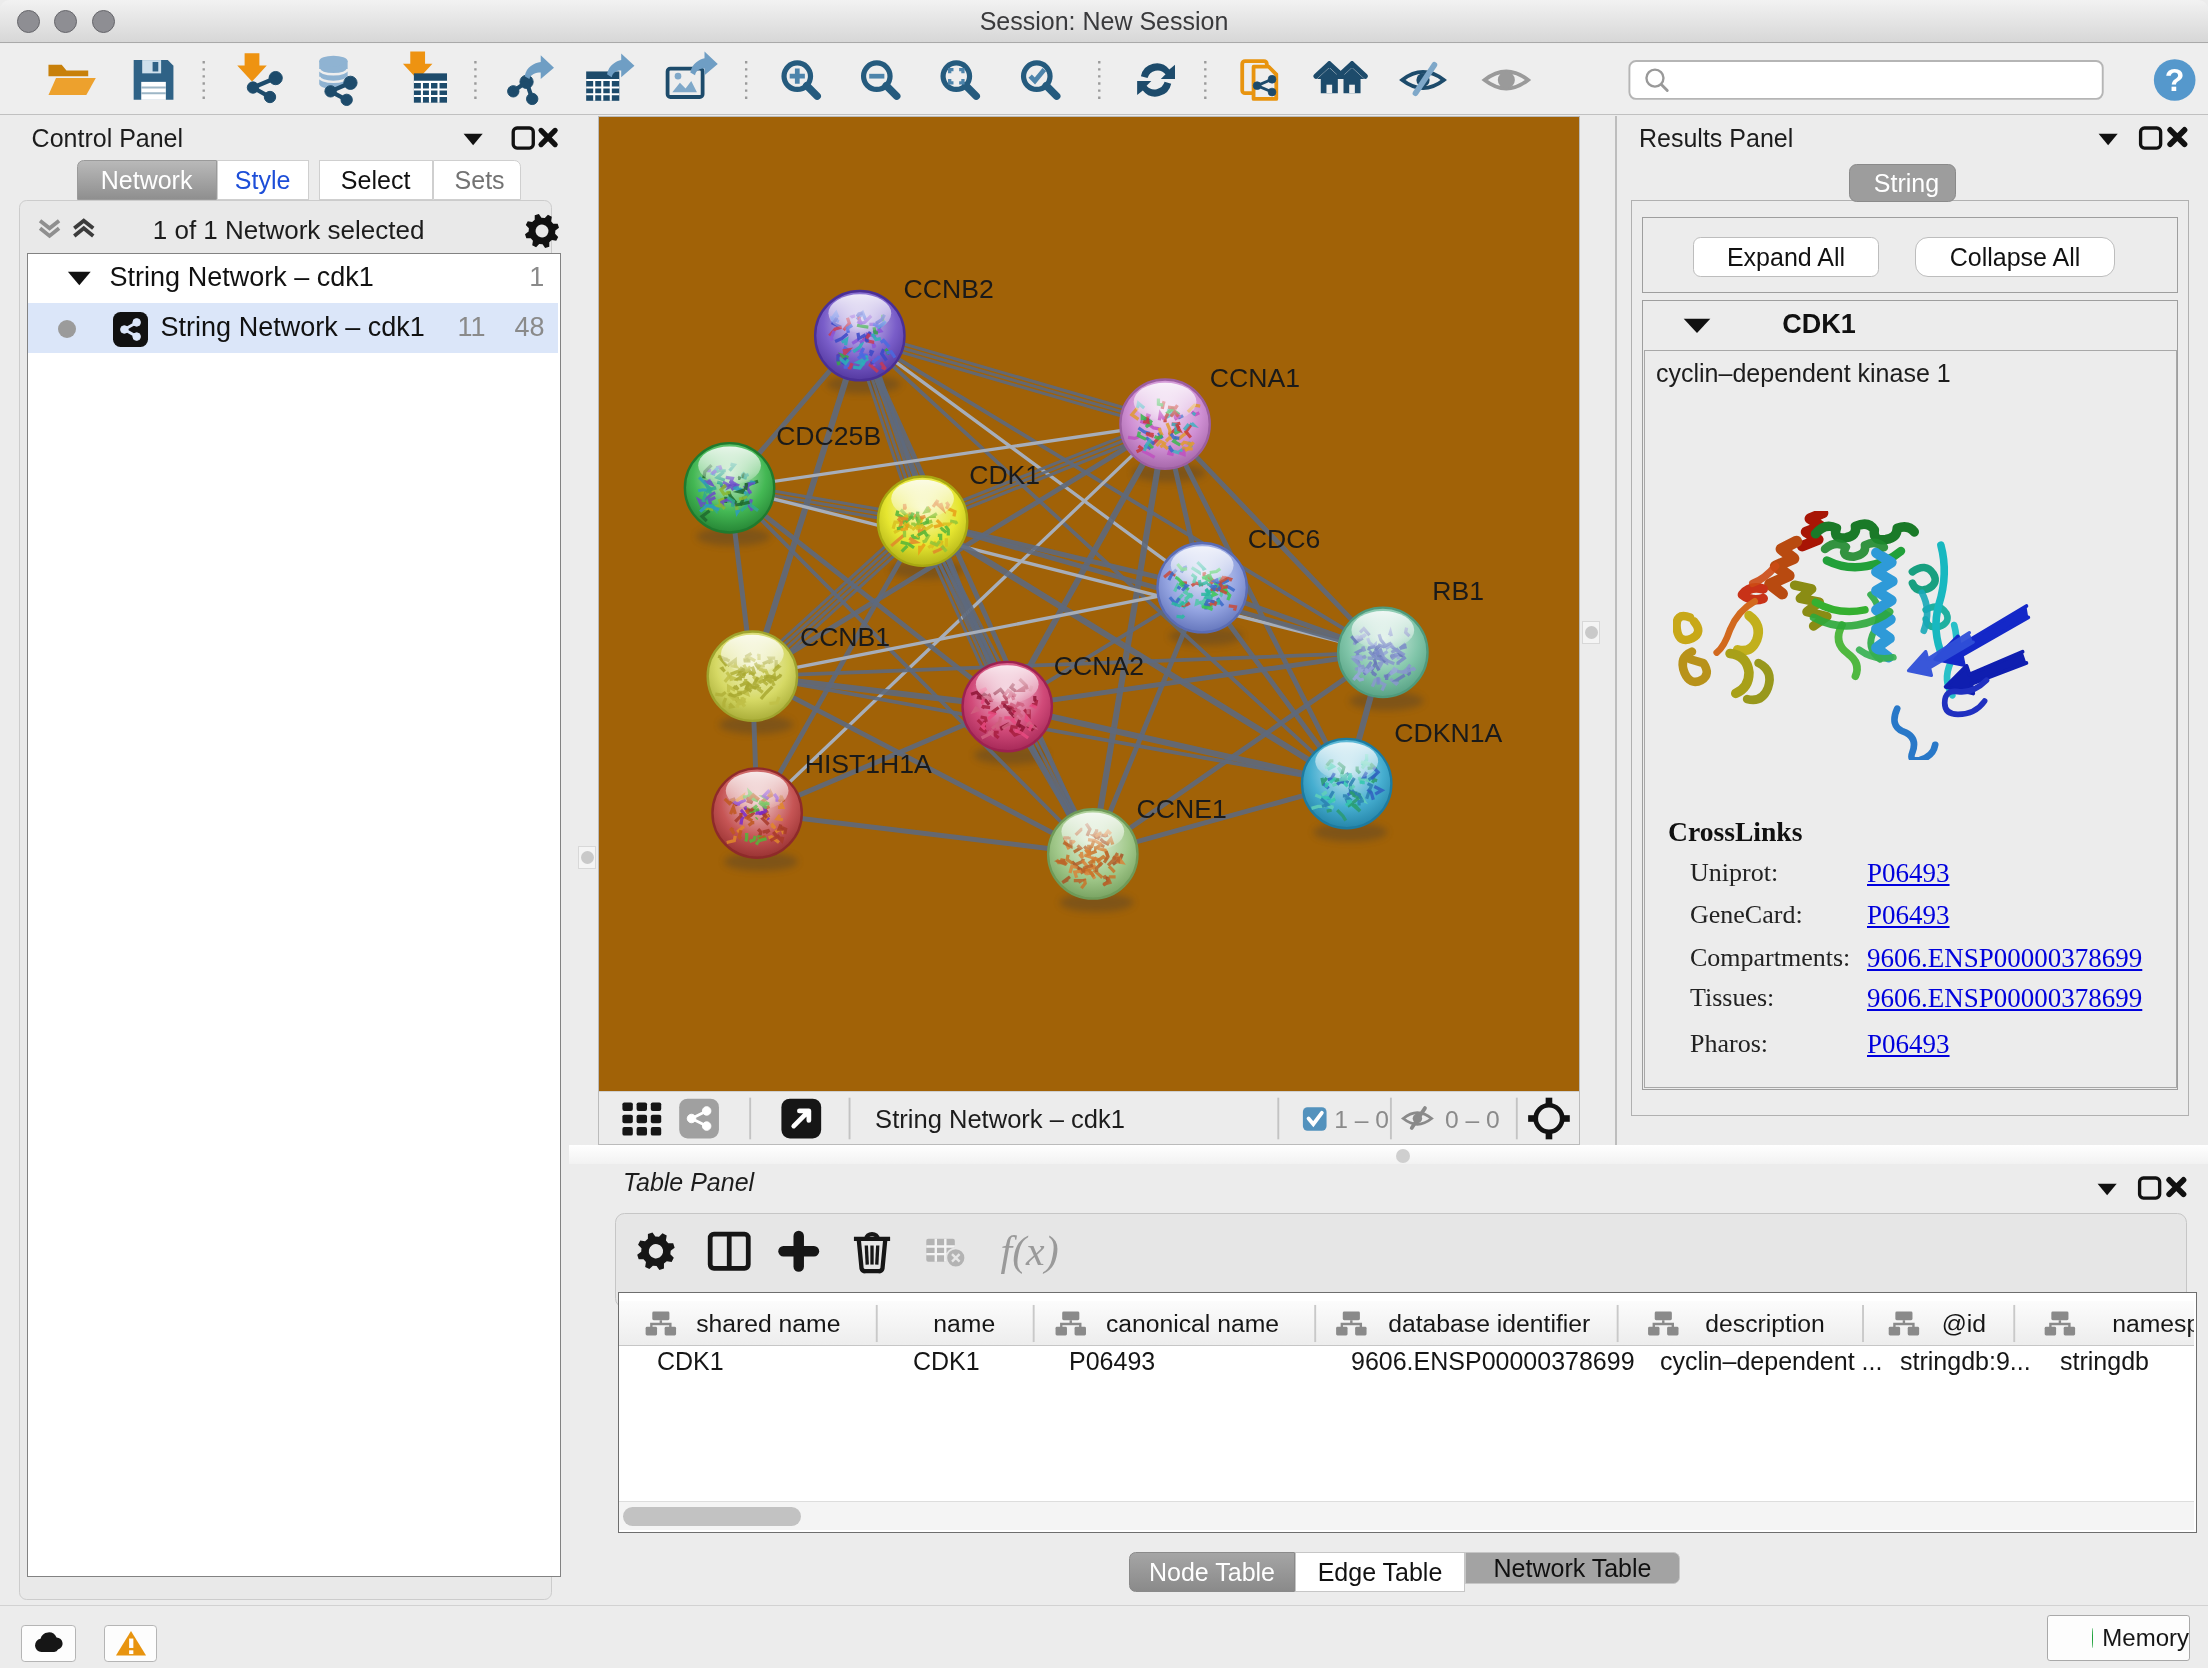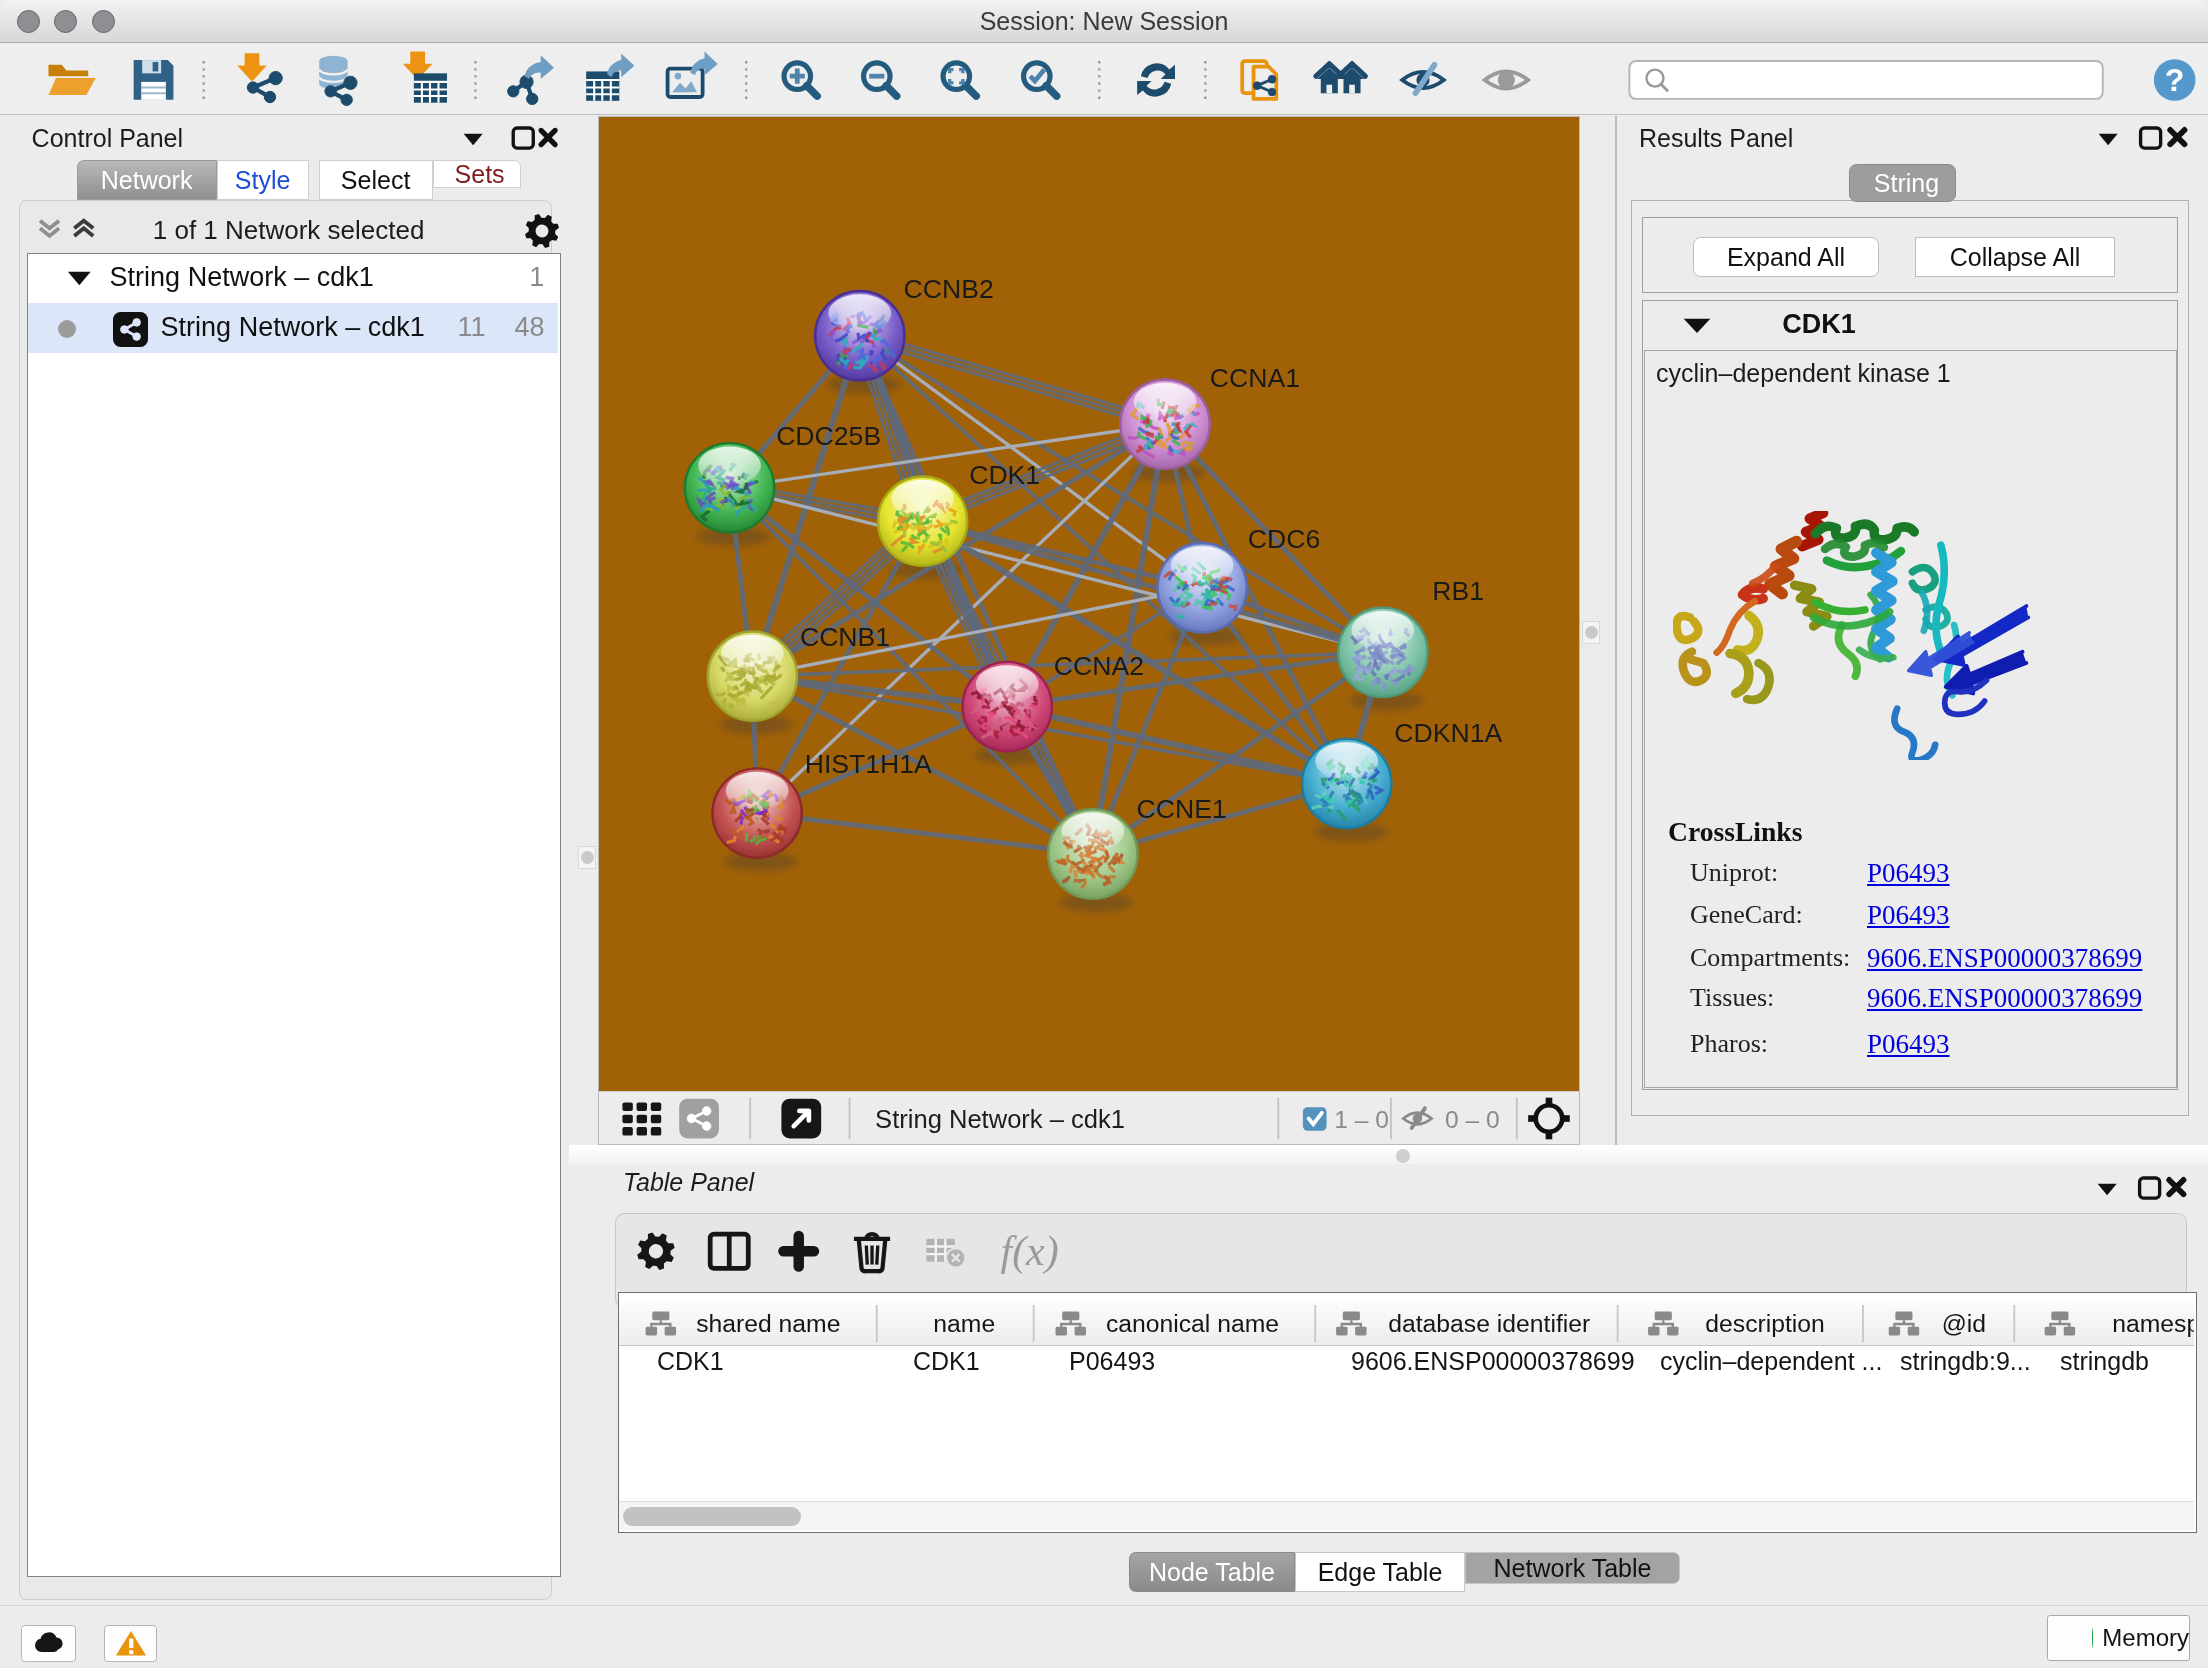--- a/index.html
+++ b/index.html
@@ -187,21 +187,21 @@
   <div class="abs" style="left:24px;top:7.6px;font-size:25px;color:#1c1c1c;">Control Panel</div>
   <svg class="abs" style="left:447px;top:9.5px;" width="105" height="25" viewBox="0 0 110 26">
     <path d="M9,8 L29,8 L19,20 Z" fill="#111"></path>
     <rect x="61" y="2" width="21" height="21" rx="4" fill="none" stroke="#111" stroke-width="3.5"></rect>
     <path d="M95,4 L111,20 M111,4 L95,20" stroke="#111" stroke-width="6" stroke-linecap="round" transform="scale(0.92) translate(3,1)"></path>
   </svg>
 
   <div class="abs" style="left:69px;top:44px;width:140px;height:40px;background:linear-gradient(#b9b9b9,#8f8f8f);border:1px solid #9a9a9a;border-radius:6.7px 0 0 0;color:#fff;font-size:25px;display:flex;align-items:center;justify-content:center;">Network</div>
   <div class="abs" style="left:209px;top:44px;width:92px;height:40px;background:#fff;border:1px solid #cfcfcf;color:#1d4ed8;font-size:25px;display:flex;align-items:center;justify-content:center;">Style</div>
   <div class="abs" style="left:311px;top:44px;width:114px;height:40px;background:#fff;border:1px solid #cfcfcf;color:#111;font-size:25px;display:flex;align-items:center;justify-content:center;">Select</div>
-  <div class="abs" style="left:425px;top:44px;width:88px;height:28px;background:#fff;border:1px solid #cfcfcf;border-radius:0 6.7px 0 0;color:#7f1d1d;font-size:25px;display:flex;align-items:center;justify-content:center;padding-left:6px;">Sets</div>
+  <div class="abs" style="left:425px;top:44px;width:88px;height:40px;background:#fff;border:1px solid #cfcfcf;border-radius:0 6.7px 0 0;color:#737373;font-size:25px;display:flex;align-items:center;justify-content:center;padding-left:6px;">Sets</div>
 
   <div class="abs" style="left:11.4px;top:84px;width:533px;height:1400px;background:#e9e9e9;border:1px solid #cccccc;border-radius:7.6px;"></div>
 
   <svg class="abs" style="left:28.5px;top:99px;" width="67" height="38" viewBox="0 0 70 40">
     <g stroke="#8f8f8f" stroke-width="4" fill="none">
       <path d="M4,12 L14,20 L24,12 M4,20 L14,28 L24,20" transform="translate(0,-6)"></path>
     </g>
     <g stroke="#3c3c3c" stroke-width="4" fill="none">
       <path d="M40,20 L50,12 L60,20 M40,28 L50,20 L60,28" transform="translate(0,-6)"></path>
     </g>
@@ -1189,21 +1189,21 @@
     <rect x="53" y="2" width="21" height="21" rx="4" fill="none" stroke="#111" stroke-width="3.5"></rect>
     <path d="M84,4 L99,19 M99,4 L84,19" stroke="#111" stroke-width="6" stroke-linecap="round"></path>
   </svg>
 
   <div class="abs" style="left:12.4px;top:84px;width:558px;height:916px;background:#ececec;border:1px solid #b0b0b0;"></div>
 
   <div class="abs" style="left:230px;top:48px;width:107px;height:38px;background:#9d9d9d;border:1px solid #8a8a8a;border-radius:7.6px;color:#fff;font-size:25px;display:flex;align-items:center;justify-content:center;padding-left:8px;">String</div>
 
   <div class="abs" style="left:23px;top:101px;width:536px;height:76px;background:#ececec;border:1px solid #9e9e9e;"></div>
   <div class="abs" style="left:74px;top:121px;width:186px;height:40px;background:#fff;border:1px solid #bdbdbd;border-radius:7.6px;font-size:25px;color:#111;display:flex;align-items:center;justify-content:center;">Expand All</div>
-  <div class="abs" style="left:296px;top:121px;width:200px;height:40px;background:#fff;border:1px solid #bdbdbd;border-radius:0;font-size:25px;color:#111;display:flex;align-items:center;justify-content:center;">Collapse All</div>
+  <div class="abs" style="left:296px;top:121px;width:200px;height:40px;background:#fff;border:1px solid #bdbdbd;border-radius:13px;font-size:25px;color:#111;display:flex;align-items:center;justify-content:center;">Collapse All</div>
 
   <div class="abs" style="left:23px;top:184px;width:536px;height:790px;background:#ececec;border:1px solid #9e9e9e;"></div>
   <svg class="abs" style="left:59px;top:197px;" width="38" height="25" viewBox="0 0 40 26">
       <path d="M6,6 L34,6 L20,21 Z" fill="#111"></path>
     </svg>
   <div class="abs" style="left:143px;top:190px;width:114px;height:36px;font-size:27px;font-weight:bold;color:#111;display:flex;align-items:center;justify-content:center;">CDK1</div>
   <div class="abs" style="left:25px;top:234px;width:533px;height:738px;background:#ececec;border:1px solid #a8a8a8;"></div>
   <div class="abs" style="left:37px;top:243px;font-size:25px;color:#1c1c1c;">cyclin–dependent kinase 1</div>
 
   <svg class="abs" style="left:54px;top:395px;" width="361" height="249" viewBox="0 0 380 262">

